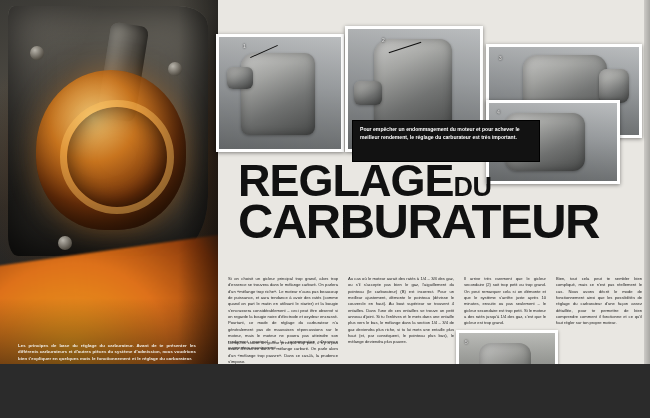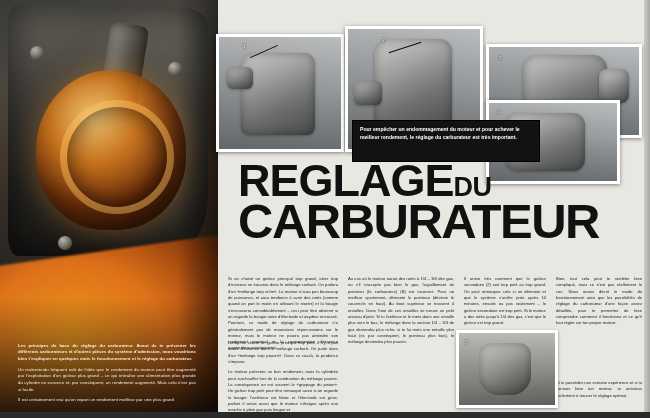--- a/index.html
+++ b/index.html
@@ -1,17 +1,17 @@
 <!DOCTYPE html>
 <html><head>
 <meta charset="utf-8">
 <style>
   html,body{margin:0;padding:0;background:#2b2b2b;}
   body{width:650px;height:418px;overflow:hidden;font-family:"Liberation Sans",sans-serif;}
-  .page{position:relative;width:650px;height:412px;background:#e9e7e2;overflow:hidden;}
+  .page{position:relative;width:650px;height:364px;background:#e9e7e2;overflow:hidden;}
 
   
   .left-photo{position:absolute;left:0;top:0;width:218px;height:418px;overflow:hidden;
     background:#1a1a1a;}
   .lp-bg{position:absolute;inset:0;
     background:
       radial-gradient(circle at 58% 40%, rgba(255,170,40,.55) 0%, rgba(120,60,10,.25) 28%, rgba(0,0,0,0) 55%),
       linear-gradient(160deg,#3b3a36 0%,#4a4740 18%,#2d2b28 42%,#201f1d 70%,#121211 100%);}
   .lp-orange{position:absolute;left:-30px;top:250px;width:300px;height:260px;
     background:radial-gradient(ellipse at 35% 35%, #f7a21c 0%, #e8761a 35%, #8e3a0b 62%, rgba(60,20,4,0) 78%);

